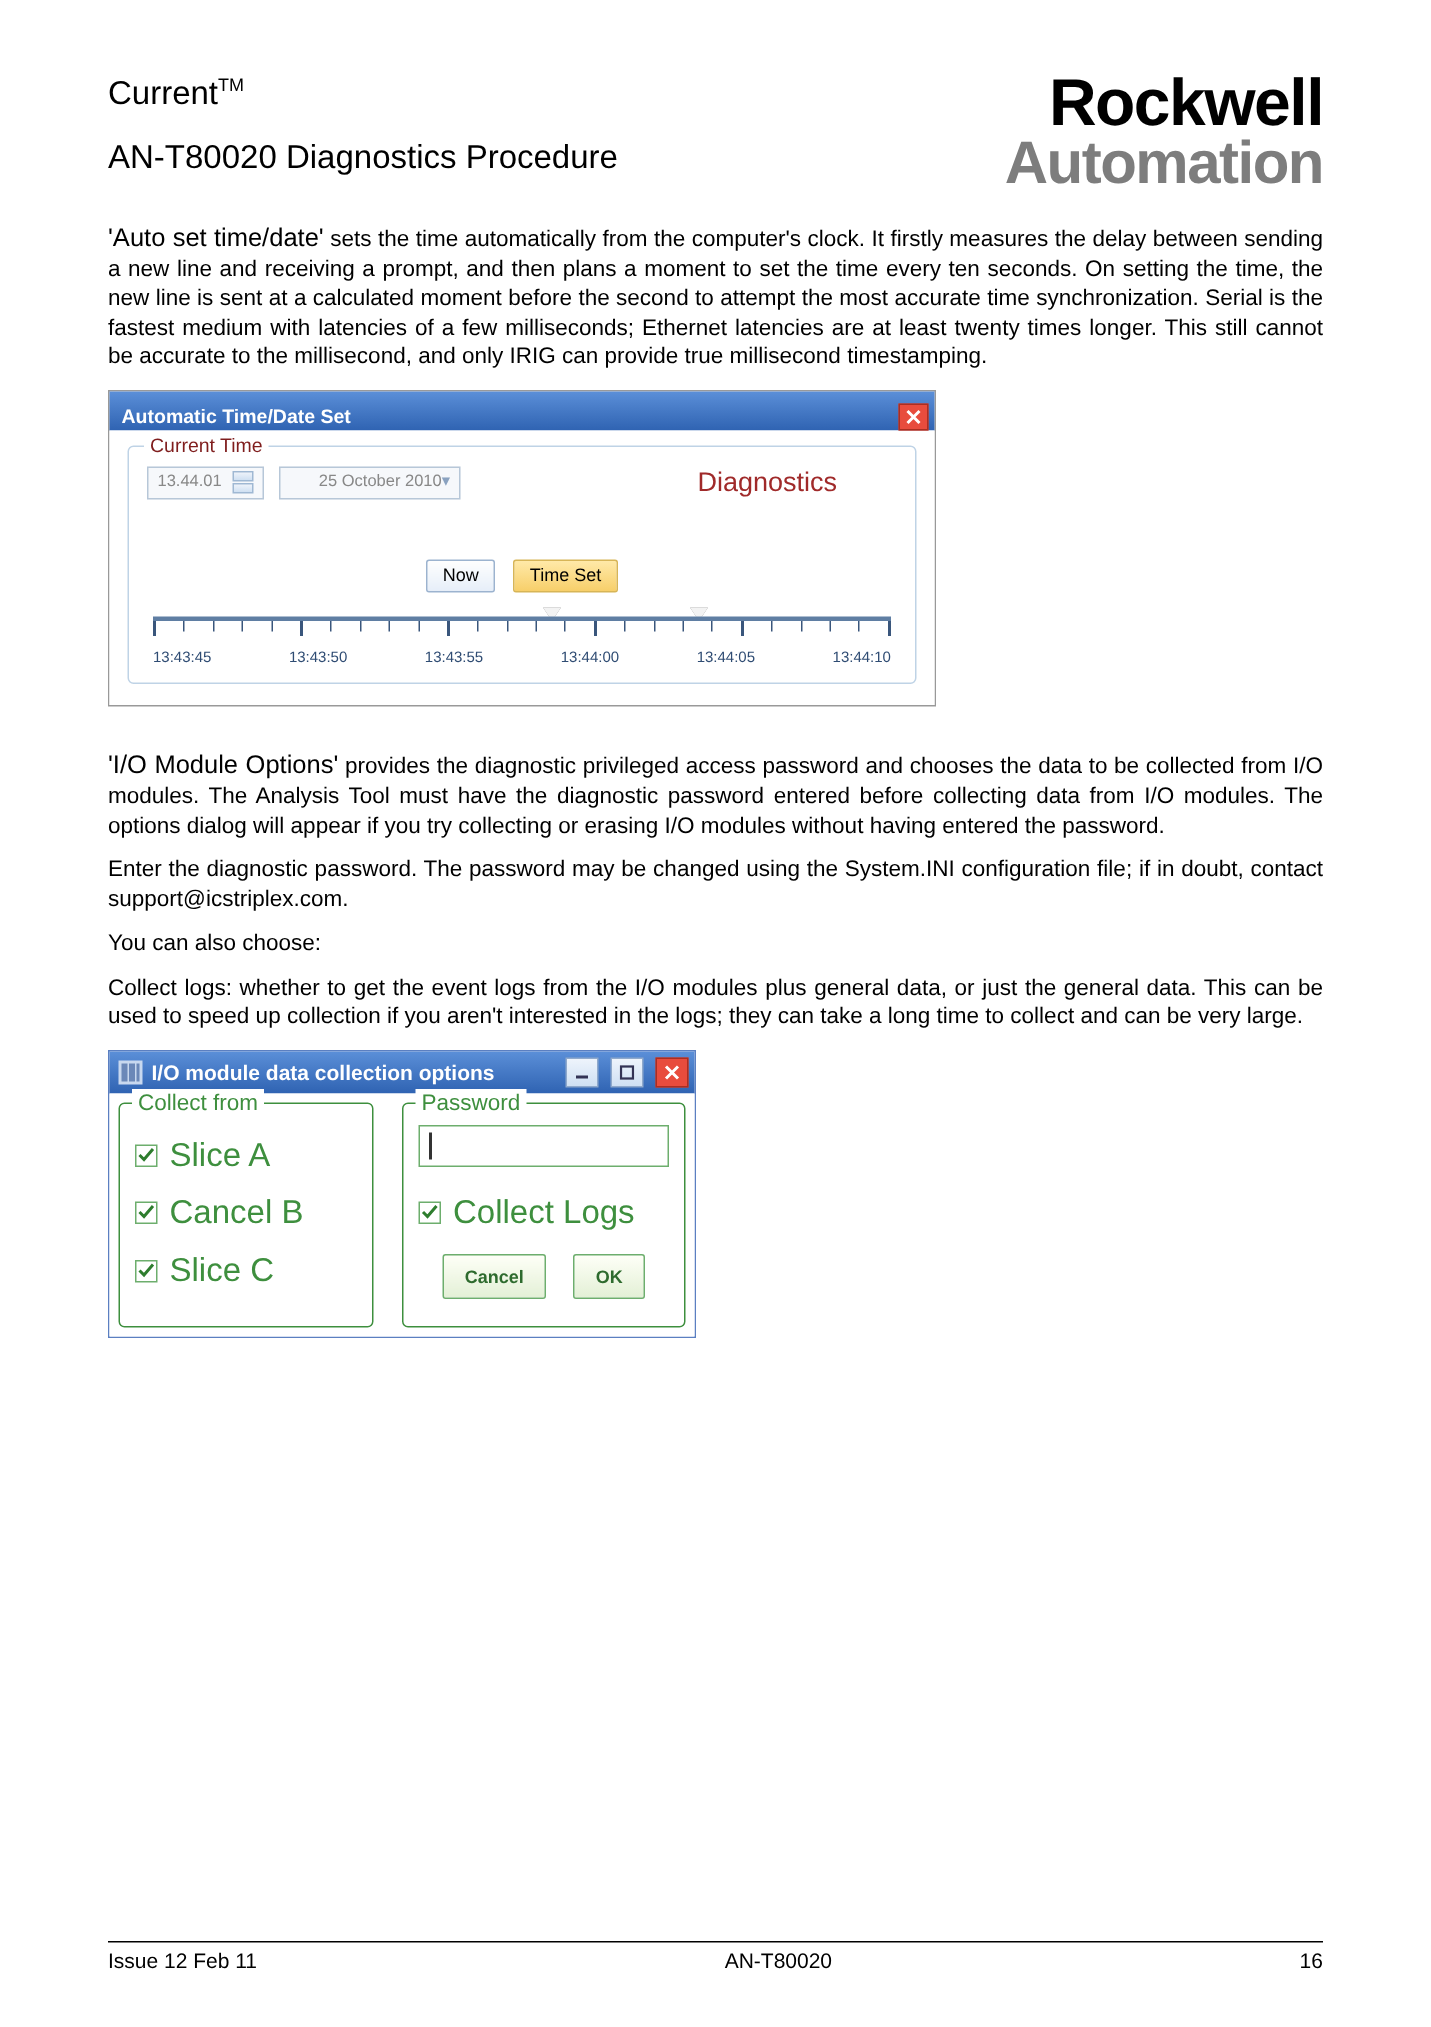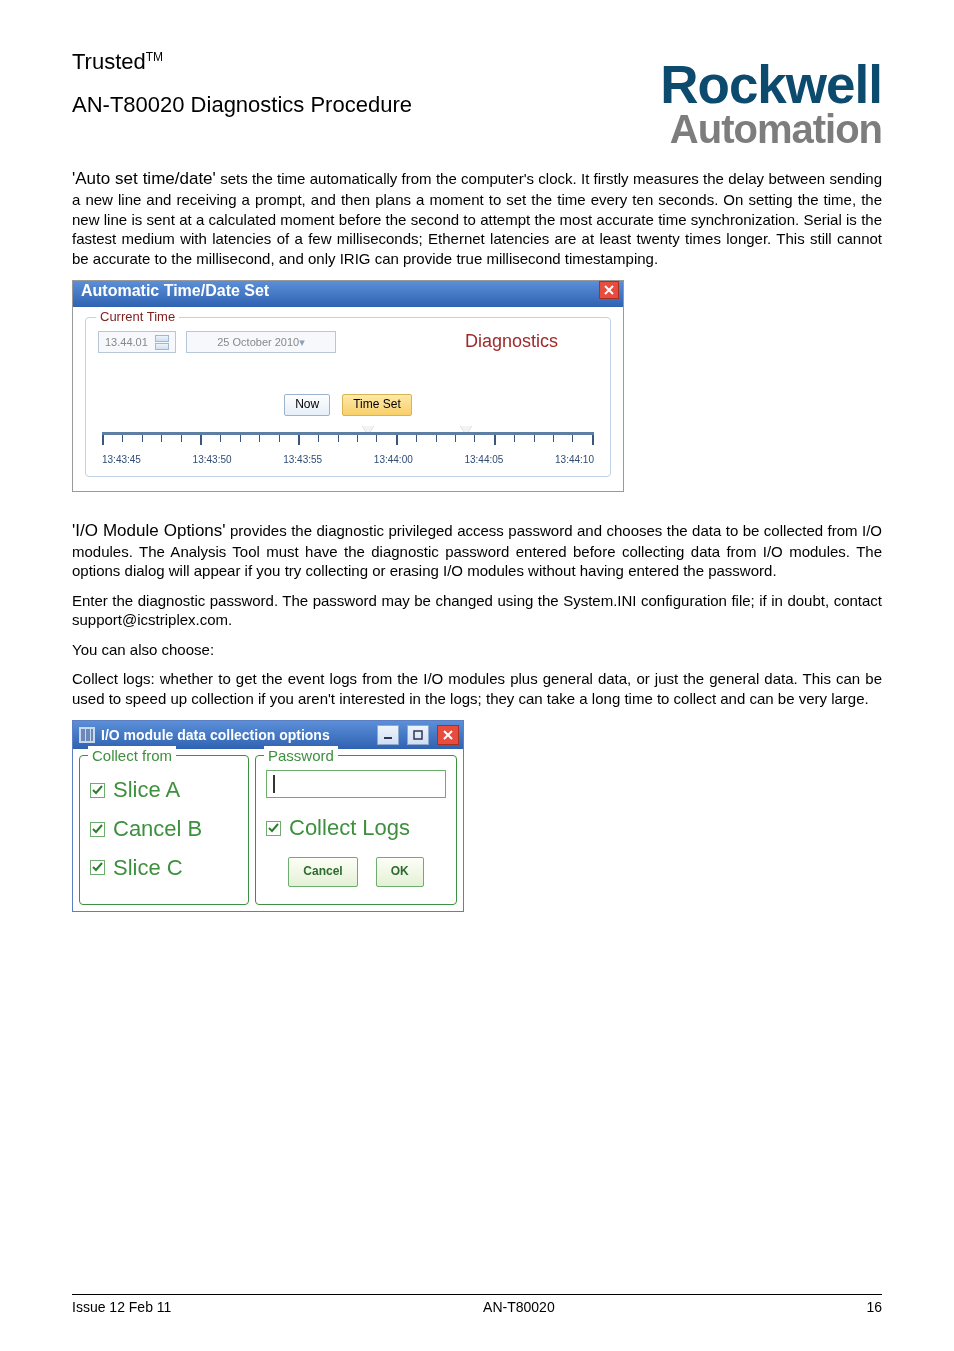--- a/index.html
+++ b/index.html
@@ -3,41 +3,41 @@
 <meta charset="utf-8">
 <style>
   * { box-sizing: border-box; margin: 0; padding: 0; }
   html, body { width: 954px; height: 1351px; background: #fff; font-family: Arial, Helvetica, sans-serif; color: #000; }
   .page { position: relative; width: 954px; height: 1351px; padding: 48px 72px 40px 72px; }
   .header { display: flex; justify-content: space-between; align-items: flex-start; }
   .header-left { font-size: 22px; line-height: 1.3; }
   .trusted-tm { font-weight: normal; }
   .subtitle { margin-top: 14px; font-size: 22px; }
   .logo { text-align: right; }
-  .logo-rockwell { font-family: Arial Black, Arial, sans-serif; font-weight: 900; font-size: 53px; color: #0c4a6e; letter-spacing: -1px; line-height: 0.95; margin-top: 12px; }
+  .logo-rockwell { font-family: Arial Black, Arial, sans-serif; font-weight: 900; font-size: 44px; color: #000000; letter-spacing: -1px; line-height: 0.95; }
   .logo-automation { font-family: Arial Black, Arial, sans-serif; font-weight: 900; font-size: 40px; color: #7d7d7d; letter-spacing: -1px; line-height: 0.95; }
   .body { margin-top: 20px; font-size: 15px; line-height: 1.3; text-align: justify; }
   .section-head { font-size: 17px; }
   p.body-para { margin-bottom: 10px; }
   .indent { padding-left: 56px; }
 
   
   .atd-dialog { width: 552px; margin-top: 12px; border: 1px solid #999; }
-  .atd-title { display: flex; align-items: flex-start; justify-content: space-between; height: 26px; background: linear-gradient(#5b8fd8, #2f63b2); color: #fff; font-weight: bold; font-size: 16px; padding: 0 4px 0 8px; }
+  .atd-title { display: flex; align-items: flex-end; justify-content: space-between; height: 26px; background: linear-gradient(#5b8fd8, #2f63b2); color: #fff; font-weight: bold; font-size: 13px; padding: 0 4px 0 8px; }
   .atd-close { width: 20px; height: 18px; background: #e84c3d; border: 1px solid #aa2e21; display: flex; align-items: center; justify-content: center; font-family: Arial; font-weight: bold; }
   .atd-close svg { width: 10px; height: 10px; }
   .atd-body { background: #fff; padding: 10px 12px 14px 12px; }
   .atd-group { border: 1px solid #bfd3e6; border-radius: 4px; padding: 12px 12px 10px 12px; position: relative; }
   .atd-legend { position: absolute; top: -9px; left: 10px; background: #fff; padding: 0 4px; color: #7f1d1d; font-size: 13px; }
   .atd-row1 { display: flex; align-items: center; gap: 10px; }
   .atd-input { height: 22px; border: 1px solid #b7c7d8; background: #f6f8fb; font-size: 11px; padding: 0 6px; color: #888; display: flex; align-items: center; }
   .atd-time { width: 78px; display: flex; justify-content: space-between; align-items: center; }
   .atd-spin { width: 14px; display: flex; flex-direction: column; gap: 1px; }
   .atd-spin span { display: block; height: 7px; background: linear-gradient(#eef3fa,#cfe0f2); border: 1px solid #9fb8d3; }
-  .atd-date { width: 150px; display: flex; justify-content: center; align-items: center; }
+  .atd-date { width: 121px; display: flex; justify-content: flex-end; align-items: center; }
   .atd-calibrated { margin-left: auto; font-size: 18px; color: #a02a2a; padding-right: 40px; }
   .atd-buttons { display: flex; gap: 12px; justify-content: center; margin: 40px 0 8px 0; }
   .atd-btn { height: 22px; padding: 0 10px; font-size: 12px; border: 1px solid #9cb3cf; background: linear-gradient(#fefefe,#e6eef8); border-radius: 2px; display: flex; align-items: center; }
   .atd-btn.timeset { background: linear-gradient(#ffe9a8,#f7cf6a); border-color: #d7b557; }
   .atd-timeline { position: relative; height: 42px; margin: 0 4px; }
   .atd-track { position: absolute; left: 0; right: 0; top: 8px; height: 3px; background: #5f7ea3; }
   .atd-pointer { position: absolute; top: 2px; width: 0; height: 0; border-left: 6px solid transparent; border-right: 6px solid transparent; border-top: 9px solid #f3f3f3; filter: drop-shadow(0 0 0.5px #888); }
   .atd-ticks { position: absolute; left: 0; right: 0; top: 11px; display: flex; justify-content: space-between; }
   .atd-ticks span { display: block; width: 1px; height: 7px; background: #3a567c; }
   .atd-ticks span.major { height: 10px; width: 2px; }
@@ -46,21 +46,21 @@
   .atd-labels span:last-child { text-align: right; flex: 0; }
 
   
   .io-dialog { width: 392px; margin-top: 12px; border: 1px solid #5b7fc1; }
   .io-title { display: flex; align-items: center; height: 28px; background: linear-gradient(#5b8fd8,#2f63b2); color: #fff; font-weight: bold; font-size: 14px; padding: 0 4px 0 6px; gap: 6px; }
   .io-title-icon { width: 16px; height: 16px; background: #c8d8ef; display: inline-block; }
   .io-title .spacer { flex: 1; }
   .io-winbtn { width: 22px; height: 20px; border: 1px solid #8fa9cc; background: linear-gradient(#eef4fc,#cfe0f3); display: flex; align-items: center; justify-content: center; margin-left: 2px; }
   .io-winbtn.close { background: #e84c3d; border-color: #aa2e21; }
   .io-winbtn svg { width: 10px; height: 10px; }
-  .io-body { background: #fff; padding: 6px; display: flex; gap: 6px; }
+  .io-body { background: #fff; padding: 6px; display: flex; gap: 19px; }
   .io-col { border: 1px solid #3e8f3e; border-radius: 4px; position: relative; padding: 14px 10px 12px 10px; }
   .io-col.left { width: 170px; }
   .io-col.right { flex: 1; }
   .io-legend { position: absolute; top: -10px; left: 8px; background: #fff; padding: 0 4px; color: #3e8f3e; font-size: 15px; }
   .io-check-row { display: flex; align-items: center; gap: 8px; color: #3e8f3e; font-size: 22px; margin: 6px 0 10px 0; }
   .io-check { width: 15px; height: 15px; border: 1px solid #6dae6d; background: #fff; display: inline-flex; align-items: center; justify-content: center; }
   .io-check svg { width: 11px; height: 11px; }
   .io-pwd-field { width: 100%; height: 28px; border: 1px solid #6dae6d; background: #fff; display: flex; align-items: center; padding: 0 6px; }
   .io-pwd-caret { width: 2px; height: 18px; background: #333; }
   .io-btn-row { display: flex; gap: 18px; margin-top: 14px; justify-content: center; }
@@ -69,21 +69,21 @@
   .footer { position: absolute; left: 72px; right: 72px; bottom: 36px; border-top: 1px solid #000; padding-top: 4px; display: flex; justify-content: space-between; font-size: 14px; }
 </style>
 </head>
 <body>
 
 <div class="page">
 
   <div class="header">
     <div class="header-left">
       <div class="trusted-tm">
-        <span>Trusted</span><sup style="font-size:12px;">TM</sup>
+        <span>Current</span><sup style="font-size:12px;">TM</sup>
       </div>
       <div class="subtitle">AN-T80020 Diagnostics Procedure</div>
     </div>
     <div class="logo">
       <div class="logo-rockwell">Rockwell</div>
       <div class="logo-automation">Automation</div>
     </div>
   </div>
 
   <div class="body">

